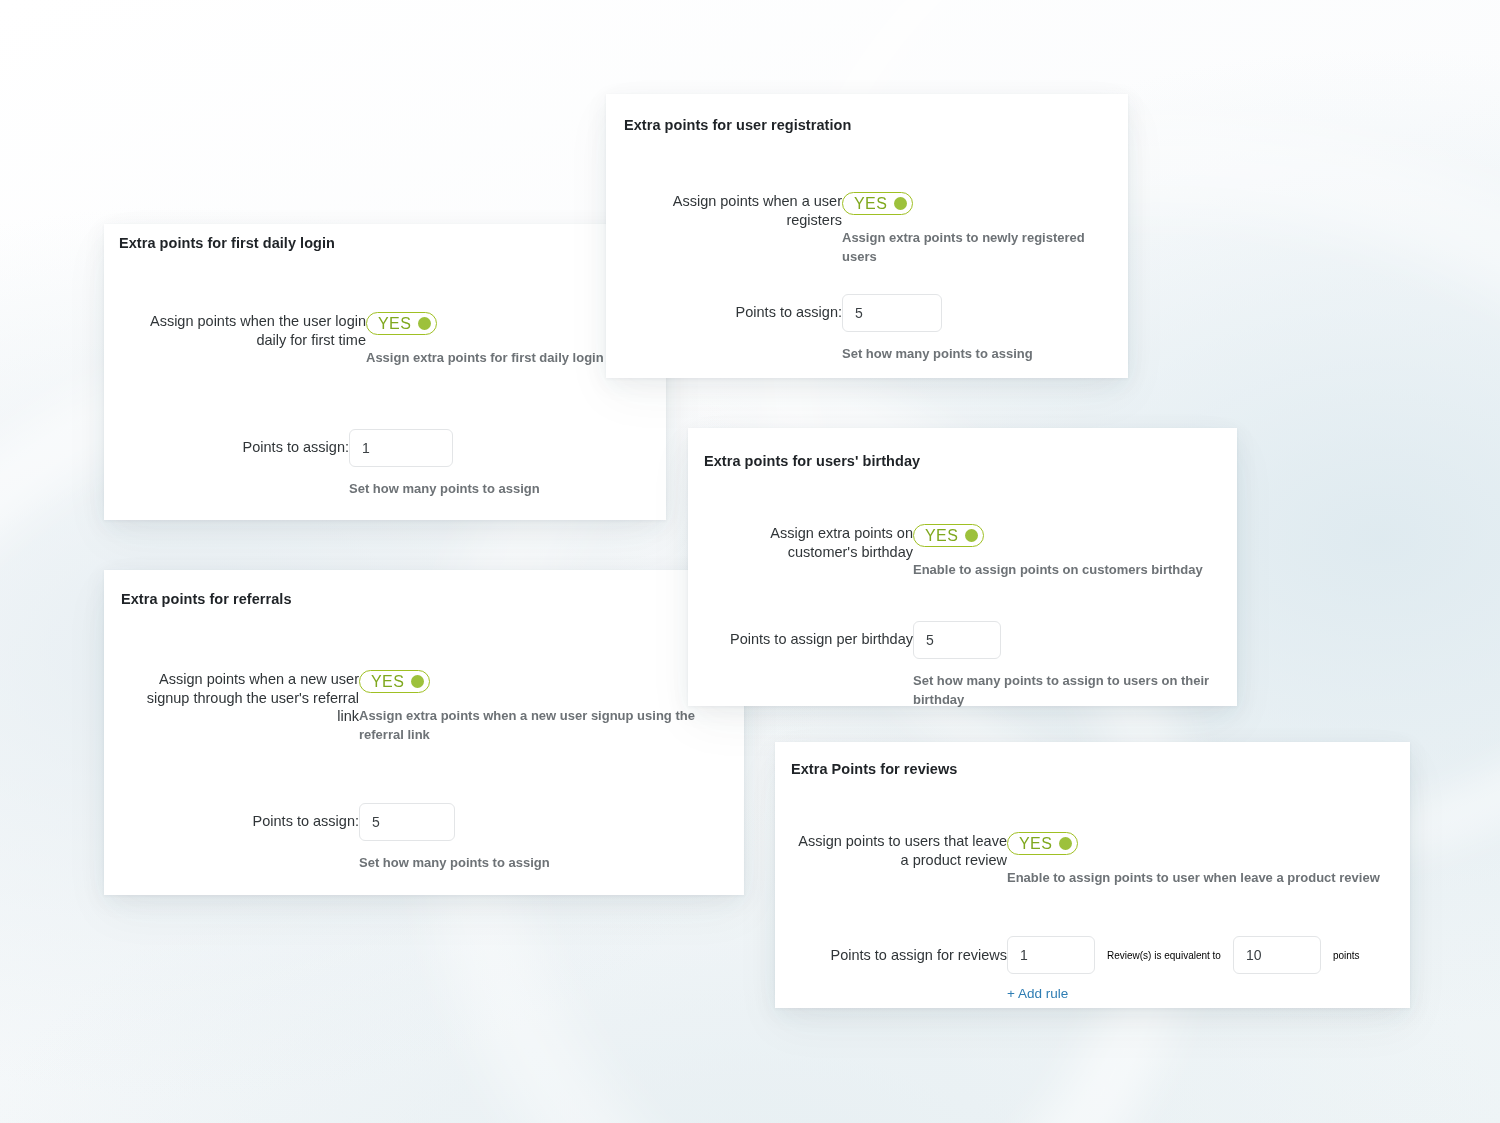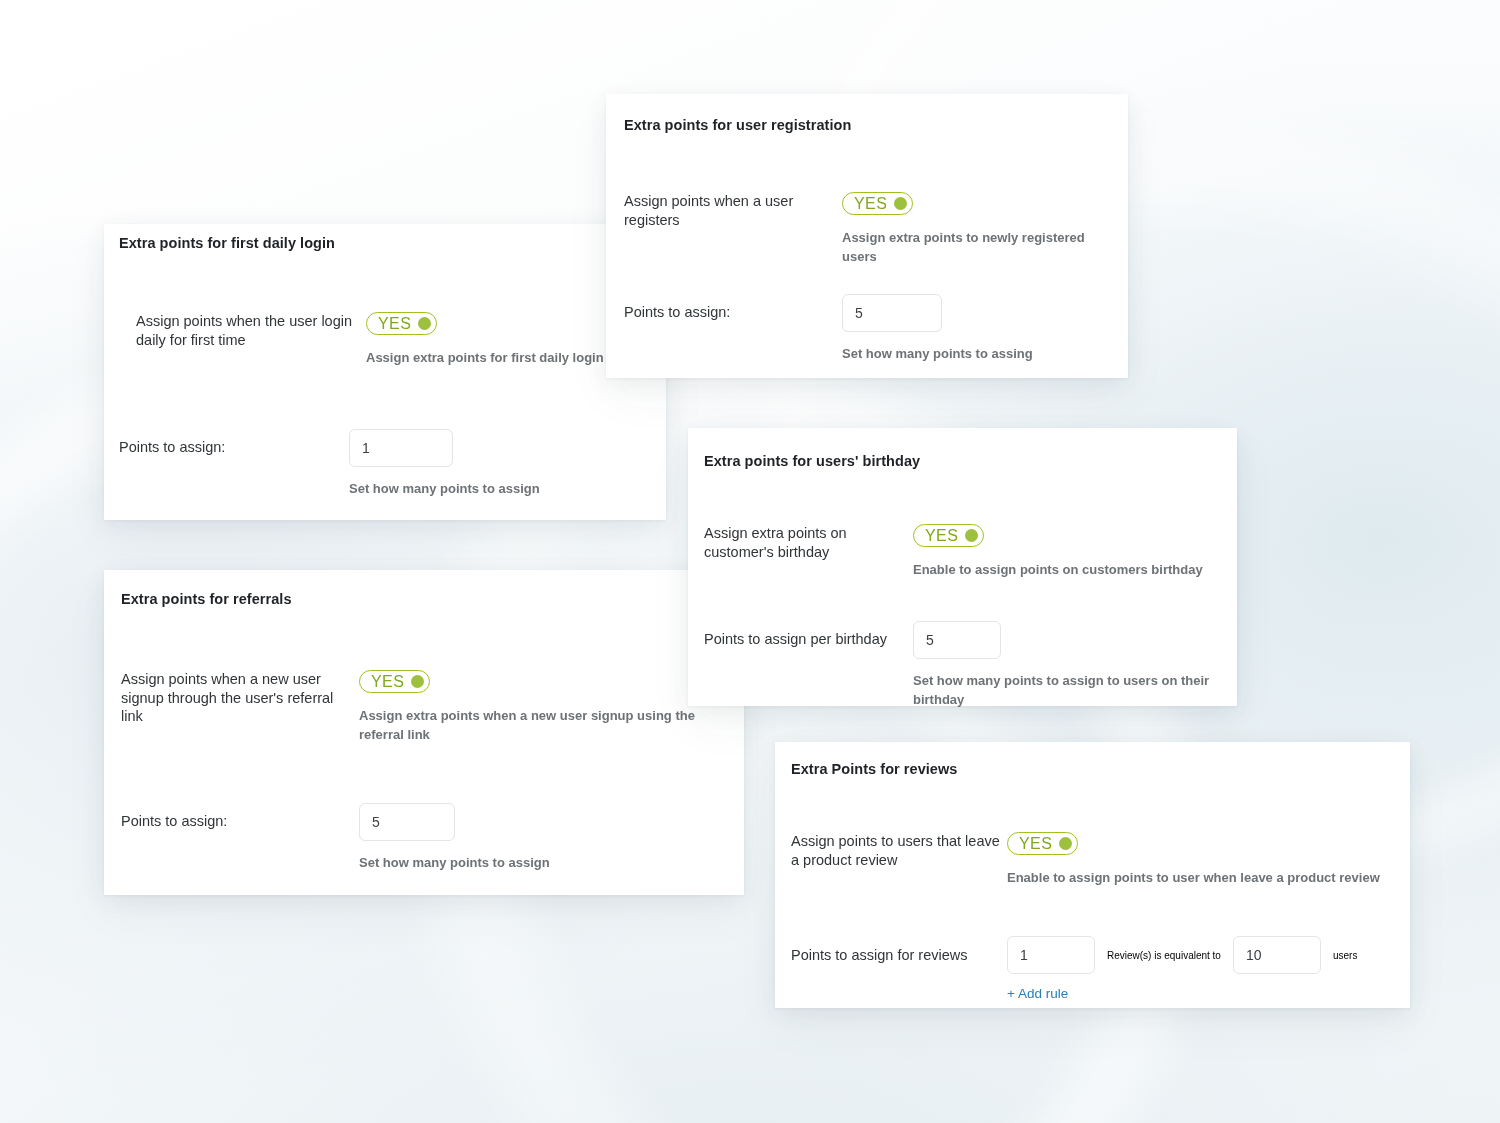--- a/index.html
+++ b/index.html
@@ -70,20 +70,21 @@
   
   .row {
     display: flex;
     align-items: flex-start;
   }
   .row-label {
     font-size: 14.5px;
     color: #303538;
     line-height: 1.28;
     flex: 0 0 auto;
+    text-align: right;
   }
   .row-control {
     flex: 1 1 auto;
     min-width: 0;
   }
 
   
   .toggle {
     display: inline-flex;
     align-items: center;
@@ -321,20 +322,20 @@
       </div>
     </div>
 
     <div class="row r2">
       <div class="row-label">Points to assign for reviews</div>
       <div class="row-control">
         <div class="inline-row">
           <input class="num-input w-inp-xs" type="text" value="1" style="">
           <span class="inline-text">Review(s) is equivalent to</span>
           <input class="num-input w-inp-xs" type="text" value="10" style="">
-          <span class="inline-text">users</span>
+          <span class="inline-text">points</span>
         </div>
         <a class="add-rule gap-addrule">+ Add rule</a>
       </div>
     </div>
   </div>
 
 </div>
 
 </body></html>

